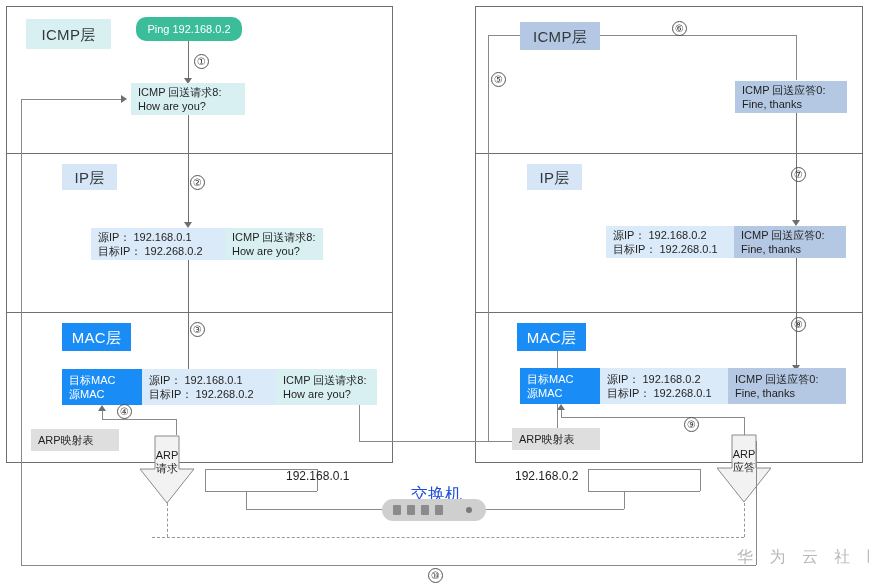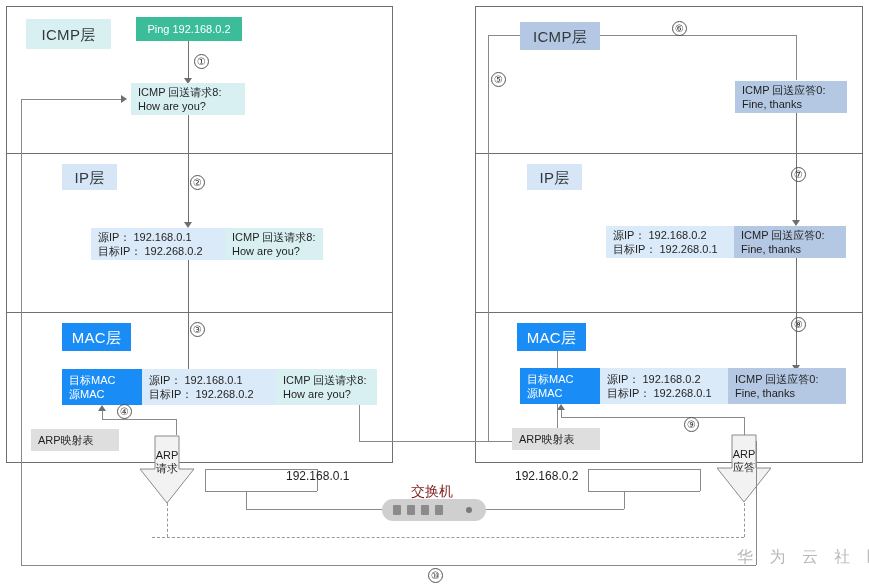--- a/index.html
+++ b/index.html
@@ -151,22 +151,22 @@
     border-radius: 1px;
   }
   .switch-led {
     position: absolute;
     background: #7a7a7a;
     width: 6px; height: 6px;
     border-radius: 50%;
   }
   .switch-label {
     position: absolute;
-    font-size: 14px;
-    color: #7f1d1d;
+    font-size: 17px;
+    color: #1d4ed8;
     white-space: nowrap;
   }
 
   
   .dash-h {
     position: absolute;
     height: 0;
     border-top: 1px dashed #9a9a9a;
   }
   .dash-v {
@@ -204,21 +204,21 @@
   <div class="hline" style="left:475px; top:153px; width:388px;"></div>
   <div class="hline" style="left:475px; top:312px; width:388px;"></div>
 
   <div class="vline thin-v" style="left:21px; top:99px; height:466px;"></div>
   <div class="hline thin-h" style="left:21px; top:99px; width:104px;"></div>
   <div class="arrowhead-right" style="left:121px; top:95px;"></div>
 
   <div class="chip chip-icmp-l" style="left:26px; top:19px; width:85px; height:30px;">ICMP层</div>
 
   <div class="pkt" style="left:136px; top:17px; width:106px; height:24px;">
-    <div class="seg seg-green" style="width:100%; text-align:center; align-items:center;">Ping 192.168.0.2</div>
+    <div class="seg seg-green" style="width:100%; text-align:center; align-items:center;border-radius:10px;">Ping 192.168.0.2</div>
   </div>
 
   <div class="vline" style="left:188px; top:41px; height:39px;"></div>
   <div class="arrowhead-down" style="left:184px; top:78px;"></div>
   <div class="step" style="left:194px; top:54px;">①</div>
 
   <div class="pkt" style="left:131px; top:83px; width:114px; height:32px;">
     <div class="seg seg-cyan" style="width:100%;">ICMP 回送请求8:
 How are you?</div>
   </div>

